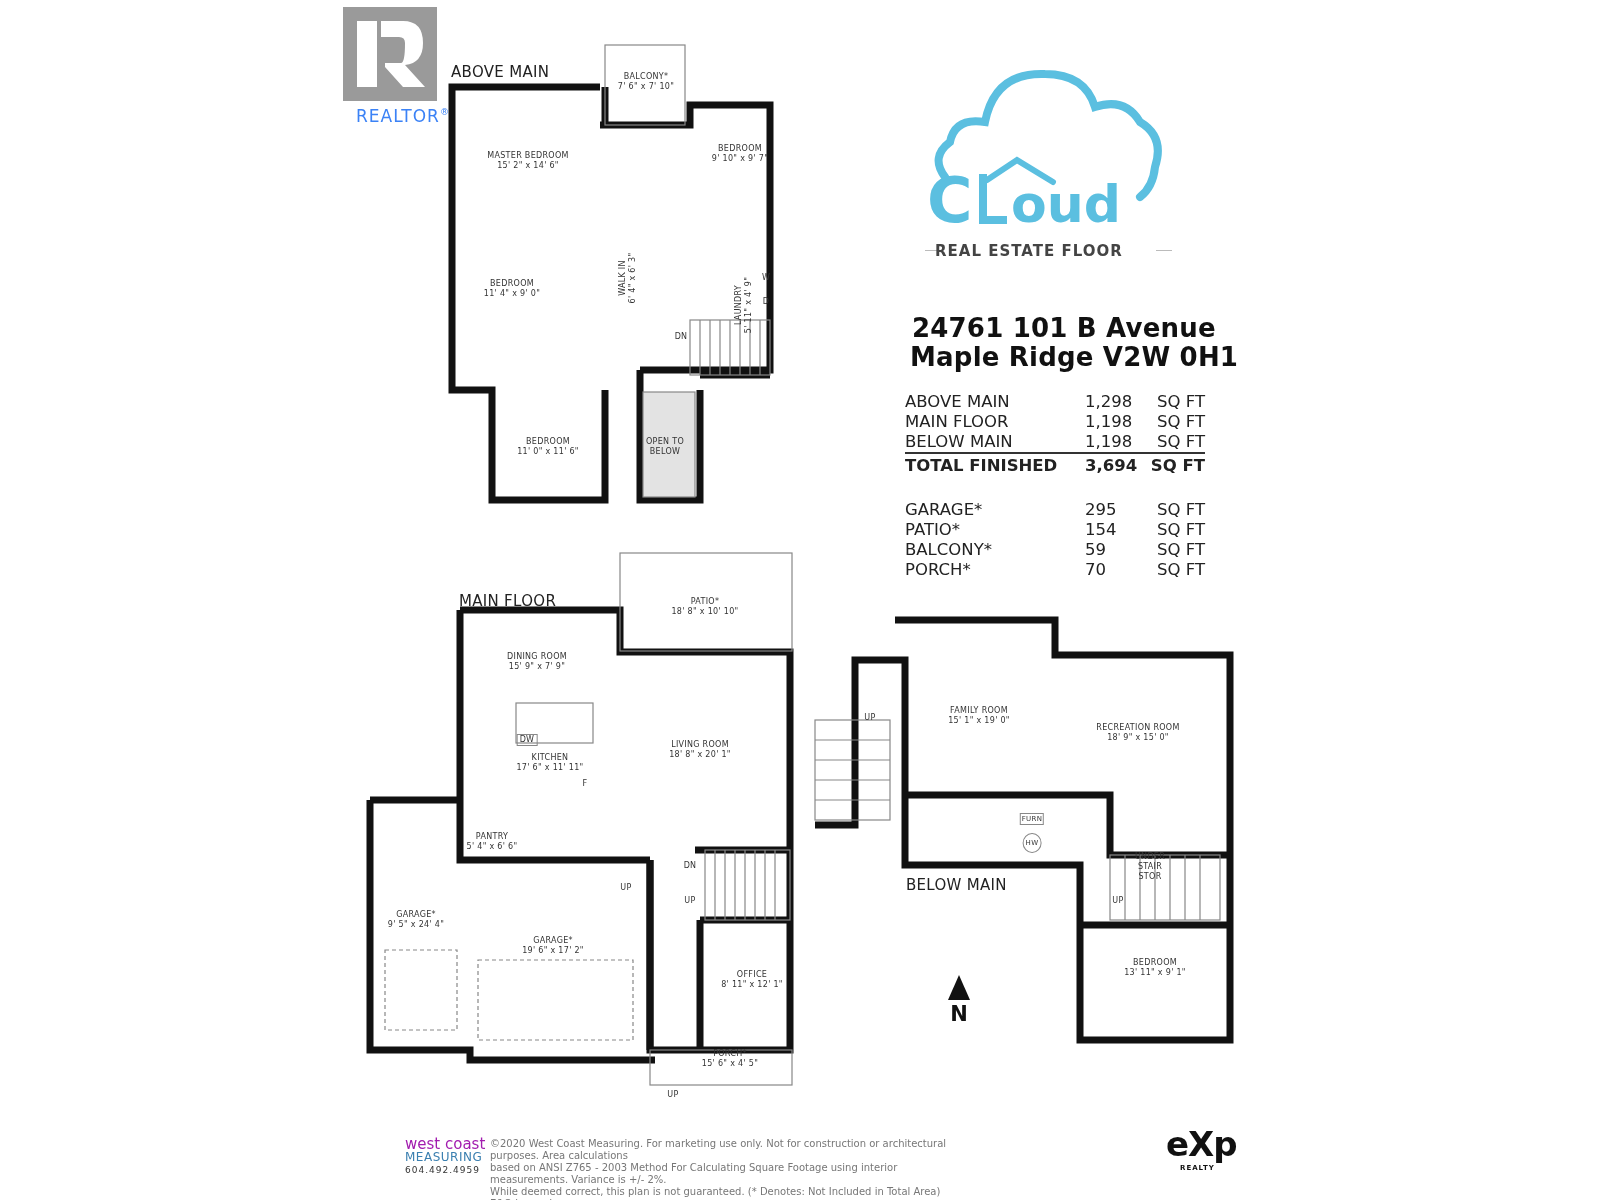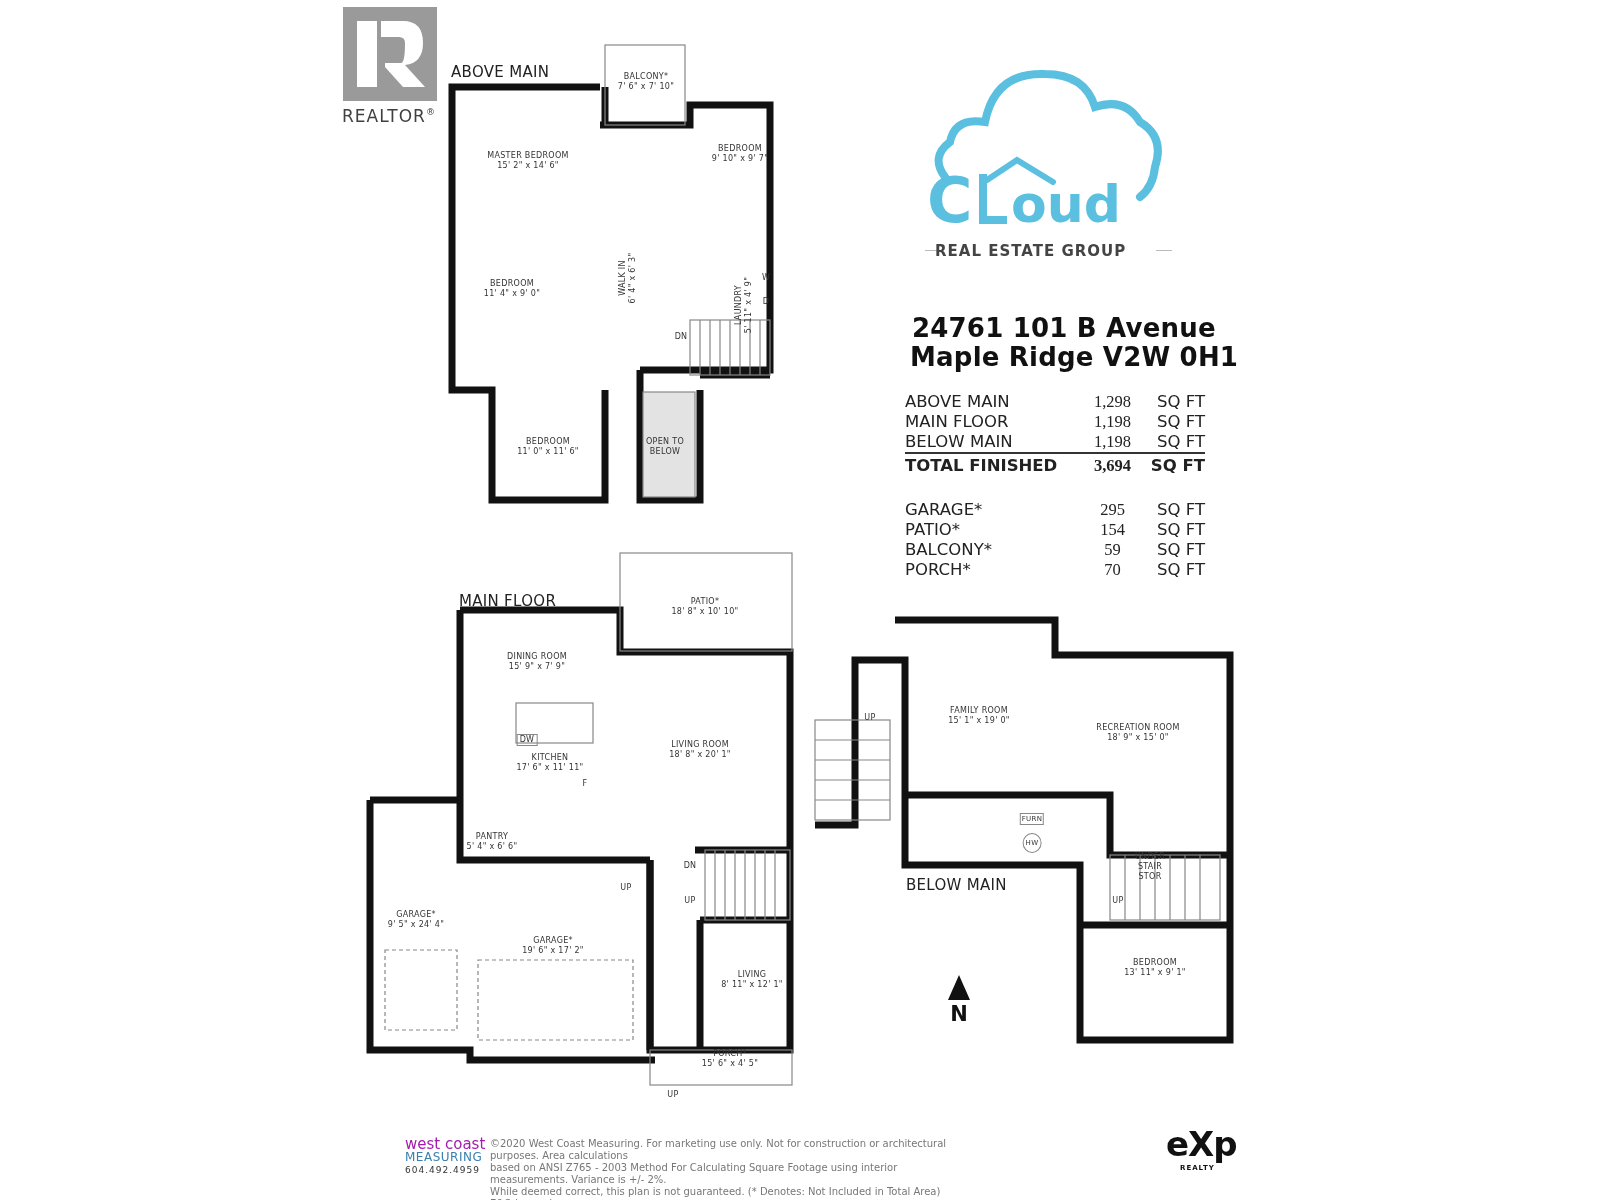--- a/index.html
+++ b/index.html
@@ -5,26 +5,26 @@
   html, body { margin: 0; padding: 0; background: #ffffff; }
   body { width: 1600px; height: 1200px; position: relative; overflow: hidden; font-family: "DejaVu Sans", sans-serif; color: #222; }
   .abs { position: absolute; }
   svg.plan { position: absolute; left: 0; top: 0; }
   .room-label { position: absolute; text-align: center; font-size: 8px; line-height: 10px; color: #333; letter-spacing: 0.3px; white-space: nowrap; transform: translateX(-50%); }
   .floor-title { position: absolute; font-size: 15px; color: #222; letter-spacing: 0.3px; }
   .addr { position: absolute; font-weight: bold; font-size: 26px; color: #111; letter-spacing: 0.2px; white-space: nowrap; }
   .area-table { position: absolute; left: 905px; top: 392px; width: 300px; font-size: 16.5px; color: #222; }
   .area-row { display: flex; height: 20px; line-height: 20px; }
   .area-row .lbl { width: 180px; }
-  .area-row .val { width: 55px; text-align: center; font-family: Liberation Serif, serif; }
+  .area-row .val { width: 55px; text-align: left; }
   .area-row .unit { width: 65px; text-align: right; }
   .area-row.total { font-weight: bold; border-top: 2px solid #333; margin-top: 0; padding-top: 2px; height: 22px; }
   .area-gap { height: 22px; }
   .realtor-box { position: absolute; left: 343px; top: 7px; width: 94px; height: 94px; background: #9a9a9a; }
-  .realtor-text { position: absolute; left: 342px; top: 106px; font-size: 17px; color: #404040; letter-spacing: 1px; }
+  .realtor-text { position: absolute; left: 356px; top: 106px; font-size: 17px; color: #3b82f6; letter-spacing: 1px; }
   .cloud-sub { position: absolute; left: 935px; top: 242px; font-size: 15px; font-weight: bold; color: #444; letter-spacing: 1px; white-space: nowrap; }
   .wc-brand { position: absolute; left: 405px; top: 1138px; line-height: 13px; }
   .wc-brand .a { font-size: 15px; color: #a21caf; }
   .wc-brand .b { font-size: 12px; color: #3a7fb0; letter-spacing: 0.5px; }
   .wc-brand .c { font-size: 9px; color: #333; letter-spacing: 1px; }
   .disclaimer { position: absolute; left: 490px; top: 1138px; width: 460px; font-size: 10px; line-height: 12px; color: #777; }
   .exp-logo { position: absolute; left: 1166px; top: 1127px; font-size: 34px; font-weight: bold; color: #111; letter-spacing: -1px; line-height: 34px; }
   .exp-sub { position: absolute; left: 1180px; top: 1164px; font-size: 7px; font-weight: bold; letter-spacing: 1px; color: #111; }
   .north { position: absolute; left: 944px; top: 975px; width: 30px; text-align: center; }
   .north-label { font-size: 21px; font-weight: bold; color: #111; margin-top: 2px; }
@@ -42,21 +42,21 @@
 
 <svg class="abs" style="left:925px;top:62px" width="250" height="175" viewBox="0 0 250 175">
   <path d="M20 115 Q5 95 25 80 Q30 55 60 60 Q70 10 120 12 Q160 12 170 45 Q200 35 215 60 Q240 75 230 105 Q228 125 215 135" fill="none" stroke="#5bbfe0" stroke-width="8" stroke-linecap="round"></path>
   <text x="2" y="160" font-family="DejaVu Sans, sans-serif" font-size="62" font-weight="bold" fill="#5bbfe0">C</text>
   <path d="M58 112 V158 H82" fill="none" stroke="#5bbfe0" stroke-width="8"></path>
   <path d="M62 118 L92 98 L128 120" fill="none" stroke="#5bbfe0" stroke-width="6" stroke-linecap="round"></path>
   <text x="86" y="160" font-family="DejaVu Sans, sans-serif" font-size="52" font-weight="bold" fill="#5bbfe0">oud</text>
 </svg>
 <div class="abs" style="left:925px;top:250px;width:16px;height:1px;background:#bbb"></div>
 <div class="abs" style="left:1156px;top:250px;width:16px;height:1px;background:#bbb"></div>
-<div class="cloud-sub">REAL ESTATE GROUP</div>
+<div class="cloud-sub">REAL ESTATE FLOOR</div>
 
 <div class="addr" style="left:912px;top:313px">24761 101 B Avenue</div>
 <div class="addr" style="left:910px;top:342px">Maple Ridge  V2W 0H1</div>
 
 <div class="area-table">
   <div class="area-row">
     <span class="lbl">ABOVE MAIN</span>
       <span class="val">1,298</span>
       <span class="unit">SQ FT</span>
   </div>
@@ -214,21 +214,21 @@
   </div>
 <div class="room-label" style="left:416px;top:910px">
     <div>GARAGE*</div>
     <div>9' 5" x 24' 4"</div>
   </div>
 <div class="room-label" style="left:553px;top:936px">
     <div>GARAGE*</div>
     <div>19' 6" x 17' 2"</div>
   </div>
 <div class="room-label" style="left:752px;top:970px">
-    <div>LIVING</div>
+    <div>OFFICE</div>
     <div>8' 11" x 12' 1"</div>
   </div>
 <div class="room-label" style="left:730px;top:1049px">
     <div>PORCH*</div>
     <div>15' 6" x 4' 5"</div>
   </div>
 <div class="room-label" style="left:527px;top:734px;border:1px solid #888;padding:0 2px">DW</div>
 <div class="room-label" style="left:585px;top:779px">F</div>
 <div class="room-label" style="left:690px;top:861px">DN</div>
 <div class="room-label" style="left:690px;top:896px">UP</div>

